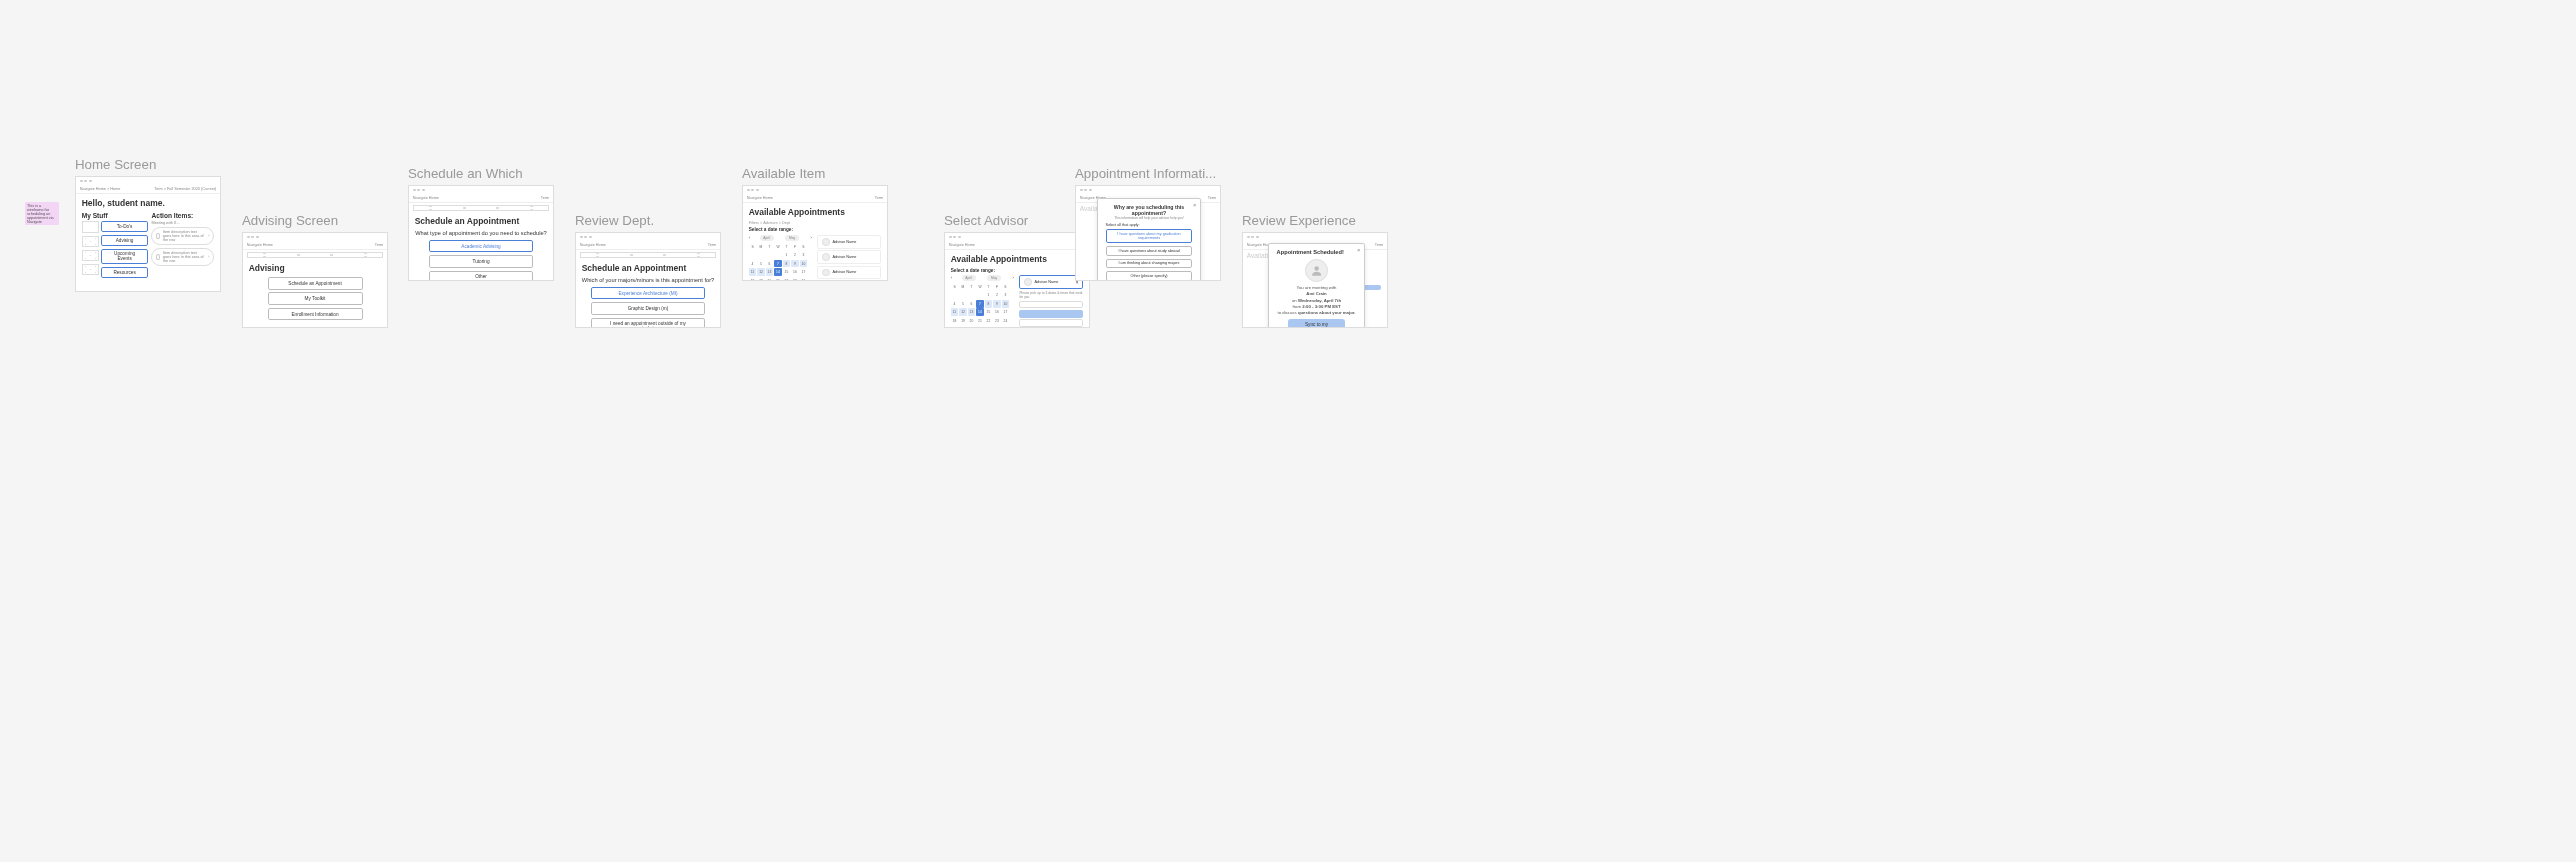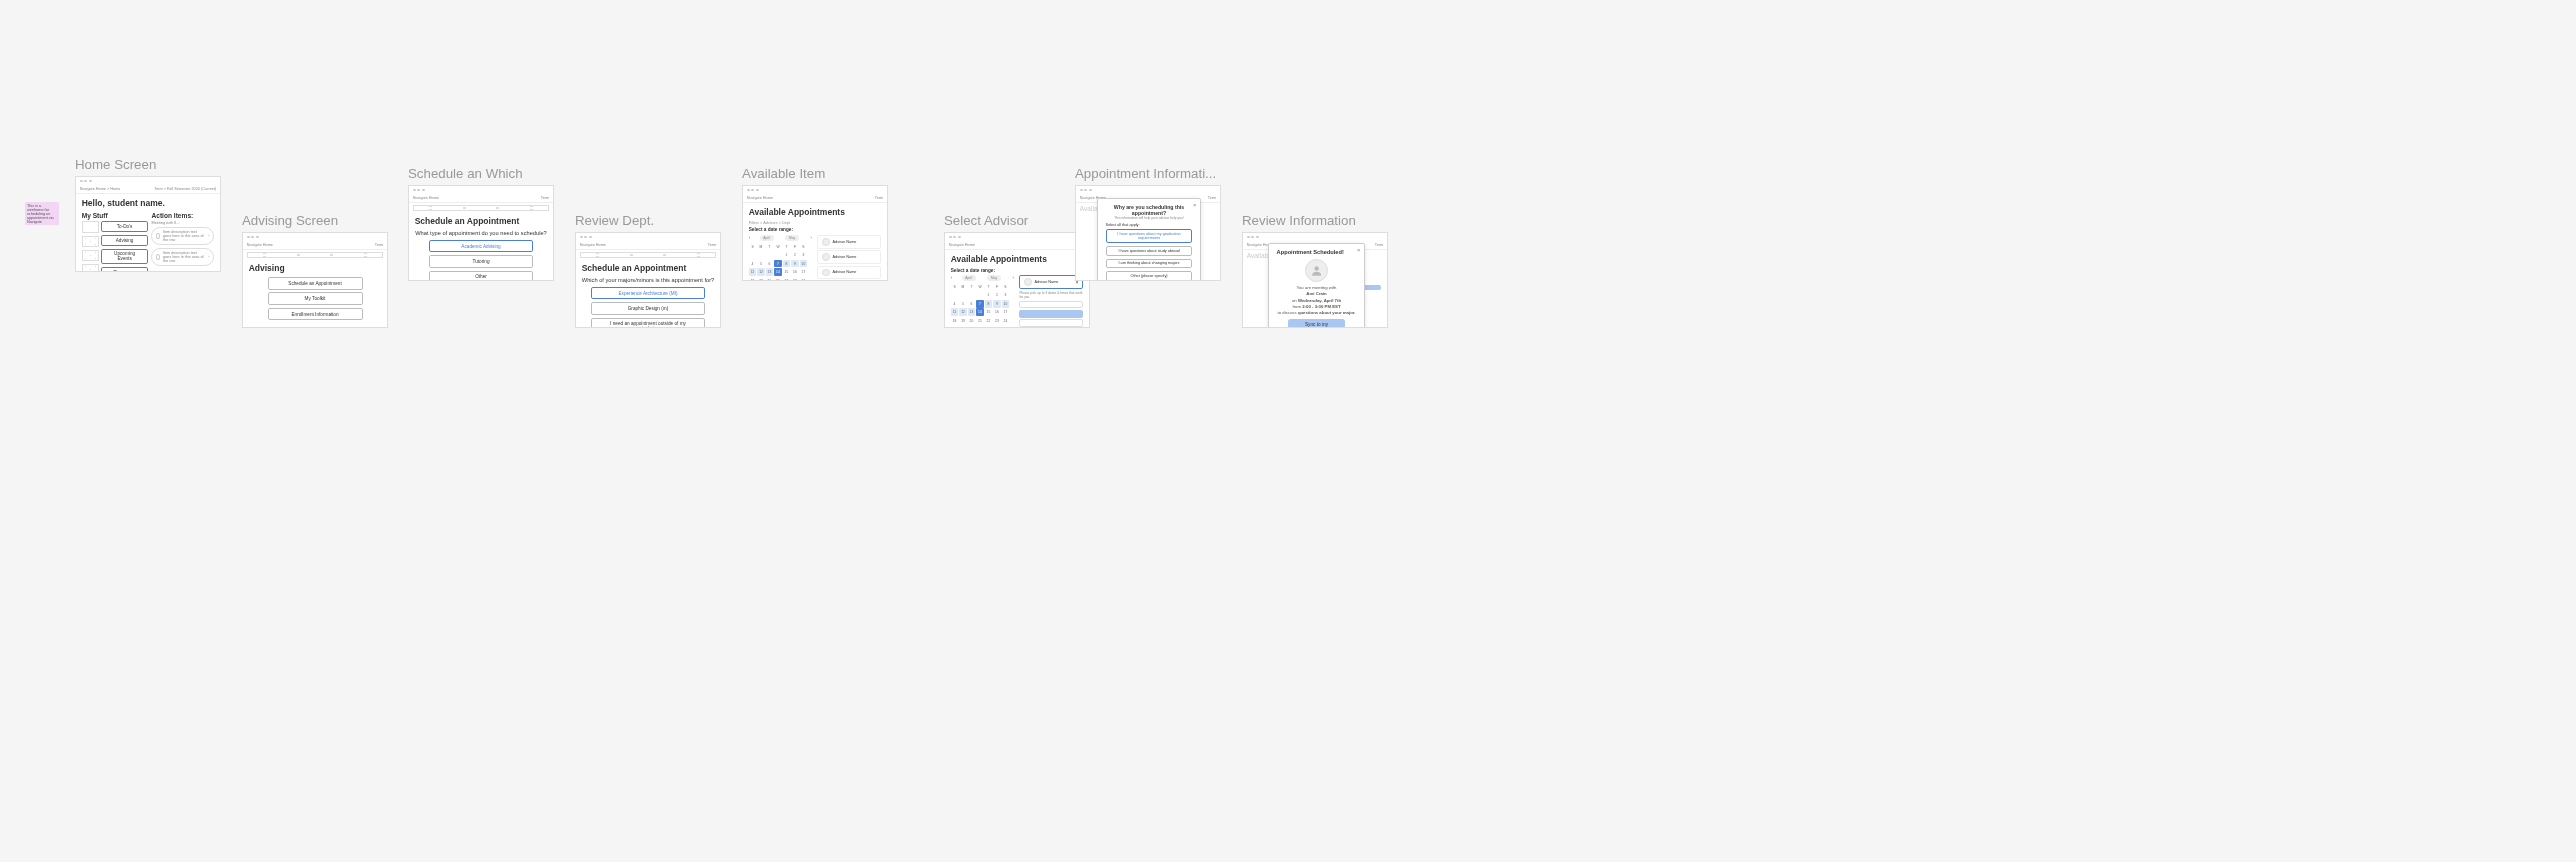--- a/index.html
+++ b/index.html
@@ -186,21 +186,21 @@
   }
   .slot.filled { background: #a9c7f0; border-color: #a9c7f0; }
 </style>
 </head>
 <body>
 
 <div class="sticky" style="left:25px; top:202px;">This is a wireframe for scheduling an appointment via Navigate</div>
 
 <div class="frame-group" style="left:75px; top:157px;">
   <div class="frame-title">Home Screen</div>
-  <div class="frame" style="width:146px; height:96px;">
+  <div class="frame" style="width:146px; height:116px;">
     <div class="dots">
         <div class="dot"></div>
         <div class="dot"></div>
         <div class="dot"></div>
       </div>
     <div class="topbar">
       <span>Navigate Home &gt; Home</span>
       <span>Term &gt; Fall Semester 2020 (Current)</span>
     </div>
     <div class="content-pad">
@@ -508,21 +508,21 @@
       <div class="btn-outline btn-blue-outline" style="font-size:3.8px;padding:1.9px;">I have questions about my graduation requirements</div>
       <div class="btn-outline" style="font-size:3.8px;padding:1.9px;">I have questions about study abroad</div>
       <div class="btn-outline" style="font-size:3.8px;padding:1.9px;">I am thinking about changing majors</div>
       <div class="btn-outline" style="font-size:3.8px;padding:1.9px;">Other (please specify)</div>
 
     </div>
   </div>
 </div>
 
 <div class="frame-group" style="left:1242px; top:213px;">
-  <div class="frame-title">Review Information</div>
+  <div class="frame-title">Review Experience</div>
   <div class="frame" style="width:146px; height:96px;">
     <div class="dots">
         <div class="dot"></div>
         <div class="dot"></div>
         <div class="dot"></div>
       </div>
     <div class="topbar">
         <span>Navigate Home</span>
         <span>Term</span>
       </div>

